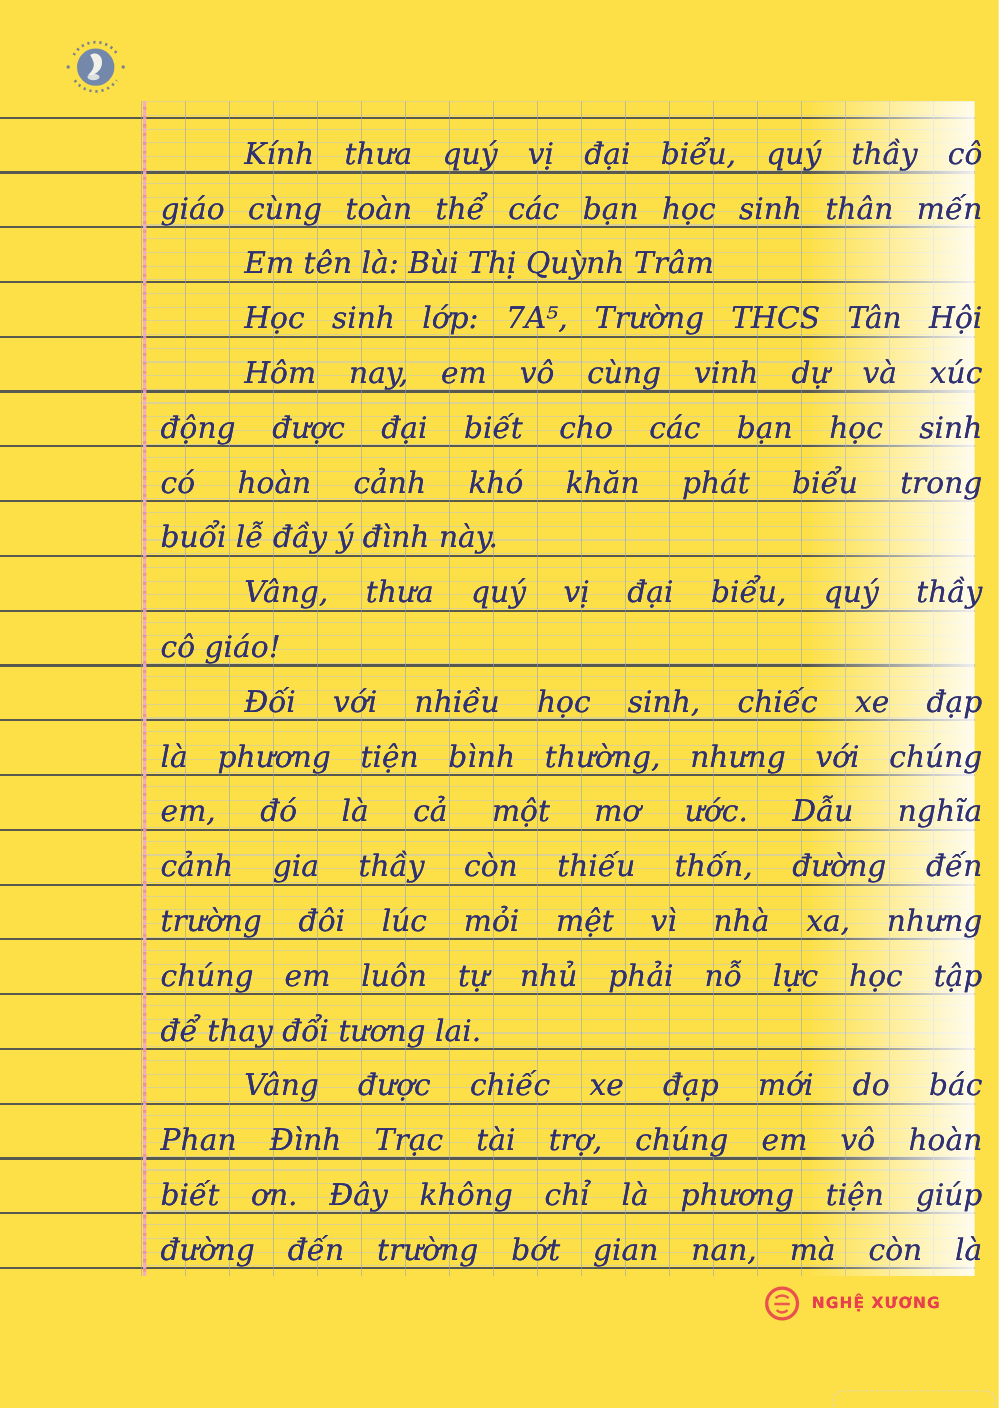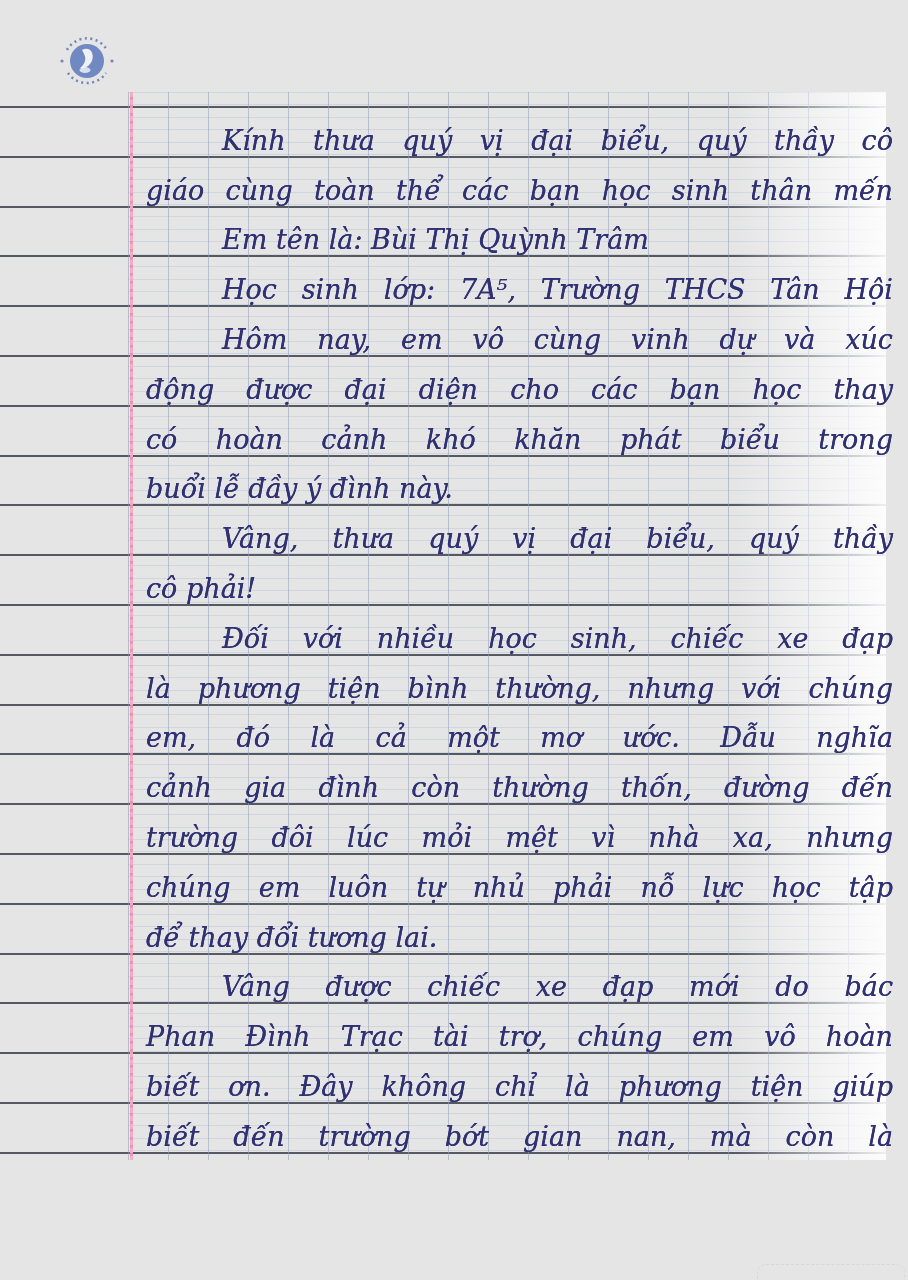--- a/index.html
+++ b/index.html
@@ -1,21 +1,21 @@
 <!DOCTYPE html>
 <html><head>
 <meta charset="utf-8">
 <style>
   html,body{margin:0;padding:0;}
   body{
     width:908px;height:1280px;overflow:hidden;position:relative;
     background:#fefefe;
     font-family:"DejaVu Serif","Liberation Serif",serif;
   }
-  .photo{position:absolute;inset:0;background:#e5e5e5;}
+  .photo{position:absolute;inset:0;background:#fde047;}
 
   
   .rules{
     position:absolute;left:0;top:106px;width:886px;height:1049px;
     background:repeating-linear-gradient(to bottom,
       rgba(65,70,80,.88) 0, rgba(65,70,80,.88) 2px,
       transparent 2px, transparent 49.8px);
   }
 
   
@@ -90,34 +90,41 @@
     <circle cx="7" cy="33" r="1.6" fill="#4a63a8" opacity="0.8"></circle>
     <circle cx="57" cy="33" r="1.6" fill="#4a63a8" opacity="0.8"></circle>
   </svg>
 
   <div>
     <div class="hw indent full" style="--k:1">Kính thưa quý vị đại biểu, quý thầy cô</div>
     <div class="hw full" style="--k:2">giáo cùng toàn thể các bạn học sinh thân mến</div>
     <div class="hw indent" style="--k:3">Em tên là: Bùi Thị Quỳnh Trâm</div>
     <div class="hw indent full" style="--k:4">Học sinh lớp: 7A⁵, Trường THCS Tân Hội</div>
     <div class="hw indent full" style="--k:5">Hôm nay, em vô cùng vinh dự và xúc</div>
-    <div class="hw full" style="--k:6">động được đại diện cho các bạn học thay</div>
+    <div class="hw full" style="--k:6">động được đại biết cho các bạn học sinh</div>
     <div class="hw full" style="--k:7">có hoàn cảnh khó khăn phát biểu trong</div>
     <div class="hw" style="--k:8">buổi lễ đầy ý đình này.</div>
     <div class="hw indent full" style="--k:9">Vâng, thưa quý vị đại biểu, quý thầy</div>
-    <div class="hw" style="--k:10">cô phải!</div>
+    <div class="hw" style="--k:10">cô giáo!</div>
     <div class="hw indent full" style="--k:11">Đối với nhiều học sinh, chiếc xe đạp</div>
     <div class="hw full" style="--k:12">là phương tiện bình thường, nhưng với chúng</div>
     <div class="hw full" style="--k:13">em, đó là cả một mơ ước. Dẫu nghĩa</div>
-    <div class="hw full" style="--k:14">cảnh gia đình còn thường thốn, đường đến</div>
+    <div class="hw full" style="--k:14">cảnh gia thầy còn thiếu thốn, đường đến</div>
     <div class="hw full" style="--k:15">trường đôi lúc mỏi mệt vì nhà xa, nhưng</div>
     <div class="hw full" style="--k:16">chúng em luôn tự nhủ phải nỗ lực học tập</div>
     <div class="hw" style="--k:17">để thay đổi tương lai.</div>
     <div class="hw indent full" style="--k:18">Vâng được chiếc xe đạp mới do bác</div>
     <div class="hw full" style="--k:19">Phan Đình Trạc tài trợ, chúng em vô hoàn</div>
     <div class="hw full" style="--k:20">biết ơn. Đây không chỉ là phương tiện giúp</div>
-    <div class="hw full" style="--k:21">biết đến trường bớt gian nan, mà còn là</div>
+    <div class="hw full" style="--k:21">đường đến trường bớt gian nan, mà còn là</div>
   </div>
 
+  <div class="publisher-stamp">
+    <svg width="38" height="38" viewBox="0 0 38 38">
+      <circle cx="19" cy="19" r="14" fill="none" stroke="#e8404e" stroke-width="3" opacity="0.9"></circle>
+      <path d="M13 14 q6 -4.5 12 0 M12 19.5 h14 M14 25 q5 4.5 10 0" fill="none" stroke="#e8404e" stroke-width="2.2" opacity="0.85"></path>
+    </svg>
+    <span class="publisher-name">NGHỆ XƯƠNG</span>
+  </div>
 
   <div class="dashed-box"></div>
 
 </div>
 
 </body></html>

